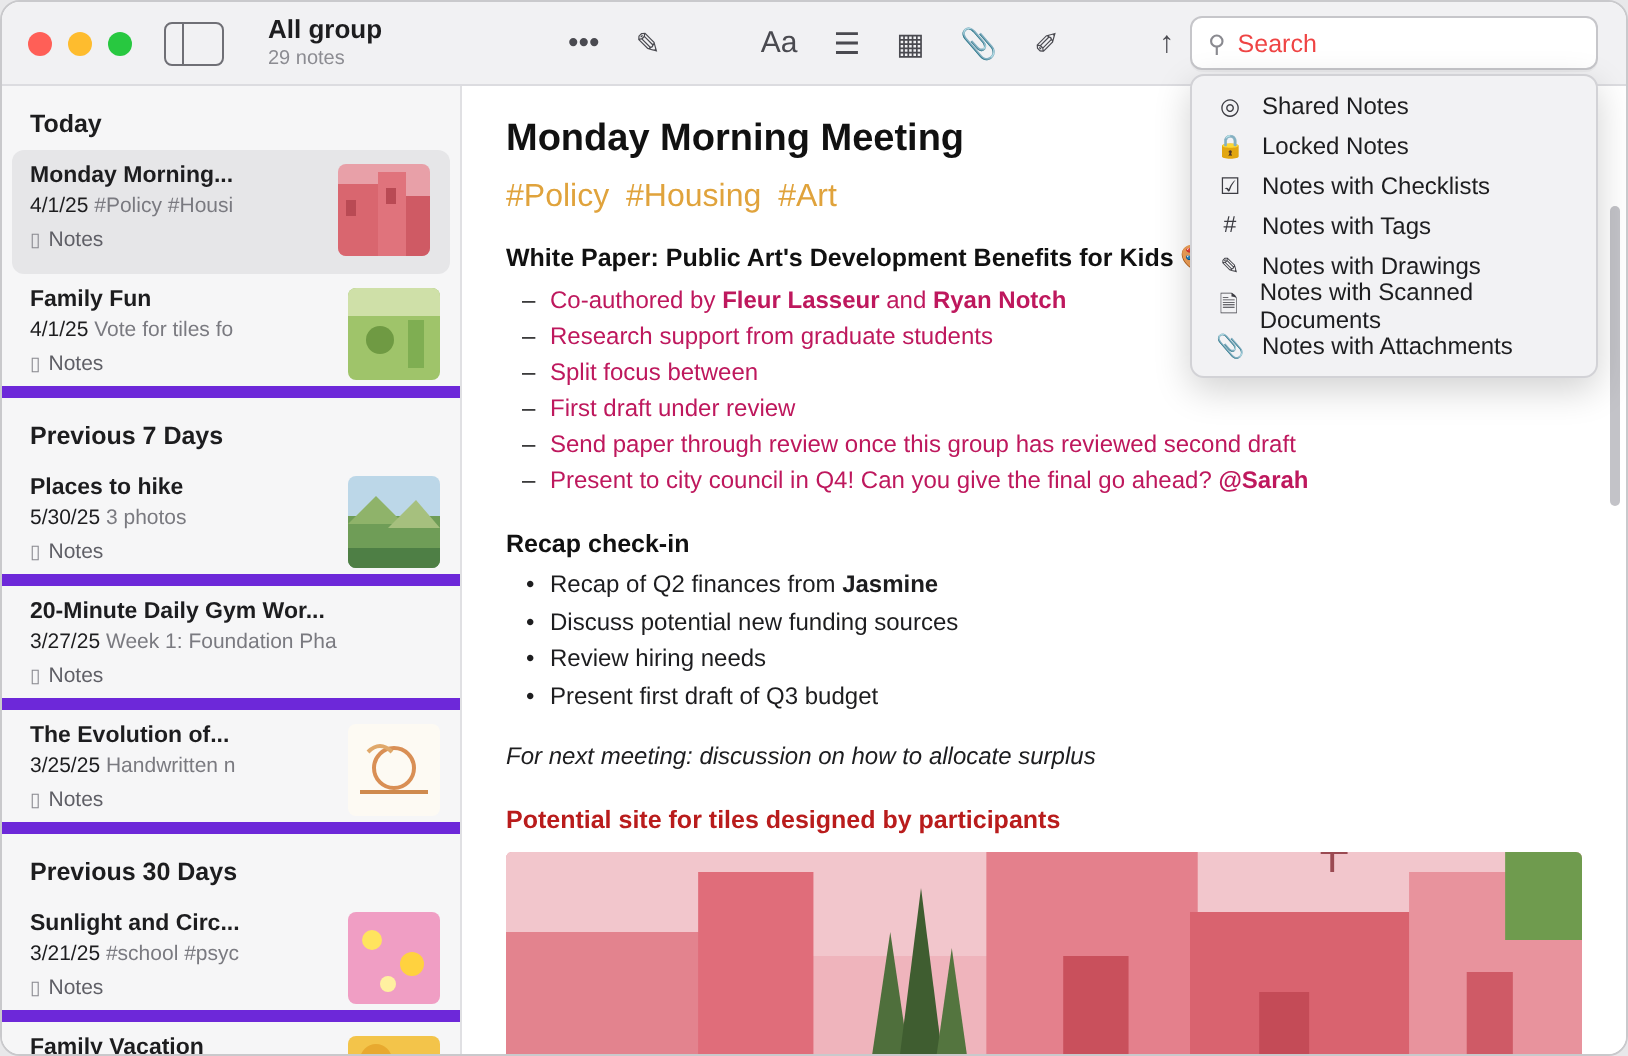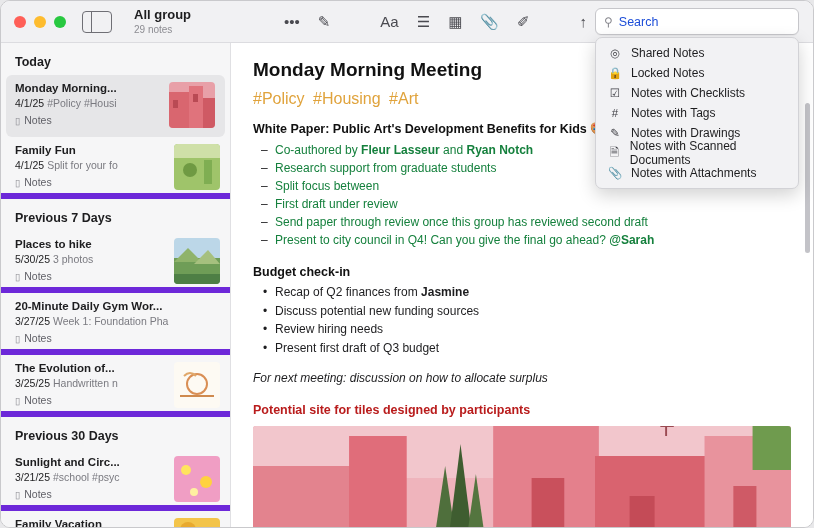--- a/index.html
+++ b/index.html
@@ -81,21 +81,21 @@
     width: 100%; height: 100%;
     background: #ffffff;
     border: 1px solid #c6c6ca;
     border-radius: 6px;
     display: flex; align-items: center;
     padding: 0 8px;
     gap: 6px;
     box-shadow: 0 1px 0 rgba(0,0,0,.03);
   }
   .search-field .mag { color: #8a8a90; font-size: 12px; }
-  .search-field .ph { color: #1d4ed8; font-size: 12.5px; }
+  .search-field .ph { color: #ef4444; font-size: 12.5px; }
 
   
   .search-menu {
     position: absolute;
     right: 14px; top: 36px;
     width: 204px;
     background: #f2f2f4;
     border: 1px solid #d2d2d6;
     border-radius: 7px;
     box-shadow: 0 6px 18px rgba(0,0,0,.18);
@@ -177,21 +177,21 @@
   }
   h1.note-h {
     font-size: 19px; font-weight: bold; color: #111;
     margin-bottom: 9px;
   }
   .tags { font-size: 16px; color: #e0a33c; margin-bottom: 13px; }
   .tags span { margin-right: 4px; }
   .wp-title { font-size: 12.5px; font-weight: bold; color: #111; margin-bottom: 5px; }
   ul.dash { list-style: none; margin-left: 6px; }
   ul.dash > li {
-    font-size: 12px; color: #15803d; line-height: 1.5;
+    font-size: 12px; color: #be185d; line-height: 1.5;
     position: relative; padding-left: 16px;
   }
   ul.dash > li:before {
     content: "–"; position: absolute; left: 2px; color: #1d1d1f;
   }
   ul.dash ul.dash { margin-left: 14px; }
   .bold { font-weight: bold; }
   .sec2 { font-size: 12.5px; font-weight: bold; color: #111; margin: 16px 0 4px; }
   ul.bullet { list-style: none; margin-left: 6px; }
   ul.bullet li {
@@ -320,21 +320,21 @@
             <rect x="24" y="12" width="5" height="8" fill="#b94a54"></rect>
           </svg>
         </div>
       </div>
 
       <div class="note-row">
         <div class="note-text">
           <div class="note-title">Family Fun</div>
           <div class="note-sub">
             <span class="date">4/1/25</span>
-            <span class="snip">Split for your fo</span>
+            <span class="snip">Vote for tiles fo</span>
           </div>
           <div class="note-folder">
             <span class="folder-ic">▯</span>
             <span>Notes</span>
           </div>
         </div>
         <div class="thumb">
           <svg viewBox="0 0 46 46" width="46" height="46">
             <rect width="46" height="46" fill="#9fc46a"></rect>
             <rect y="0" width="46" height="14" fill="#cfe0a8"></rect>
@@ -469,21 +469,21 @@
           <span>First draft under review</span>
         </li>
         <li>
           <span>Send paper through review once this group has reviewed second draft</span>
         </li>
         <li>
           <span>Present to city council in Q4! Can you give the final go ahead? </span><span class="bold">@Sarah</span>
         </li>
       </ul>
 
-      <div class="sec2">Budget check-in</div>
+      <div class="sec2">Recap check-in</div>
       <ul class="bullet">
         <li>
           <span>Recap of Q2 finances from </span><span class="bold">Jasmine</span>
         </li>
         <li><span>Discuss potential new funding sources</span></li>
         <li><span>Review hiring needs</span></li>
         <li><span>Present first draft of Q3 budget</span></li>
       </ul>
 
       <div class="italic-line">For next meeting: discussion on how to allocate surplus</div>

